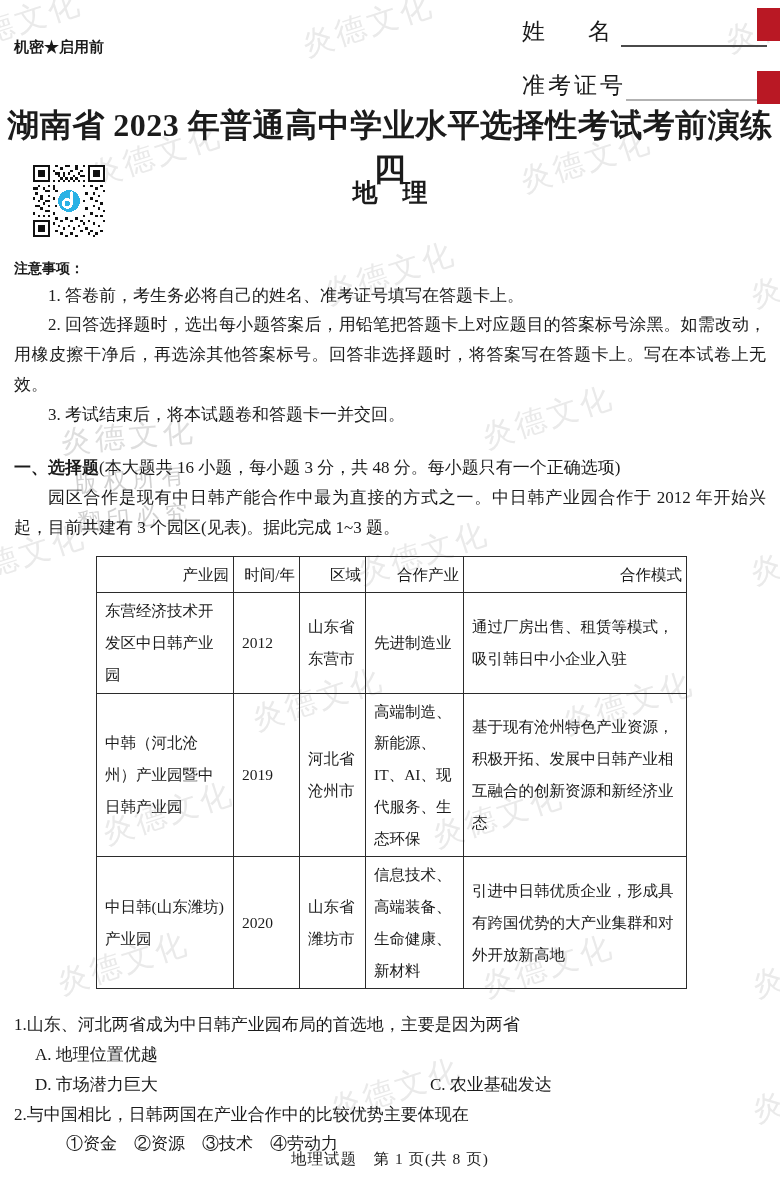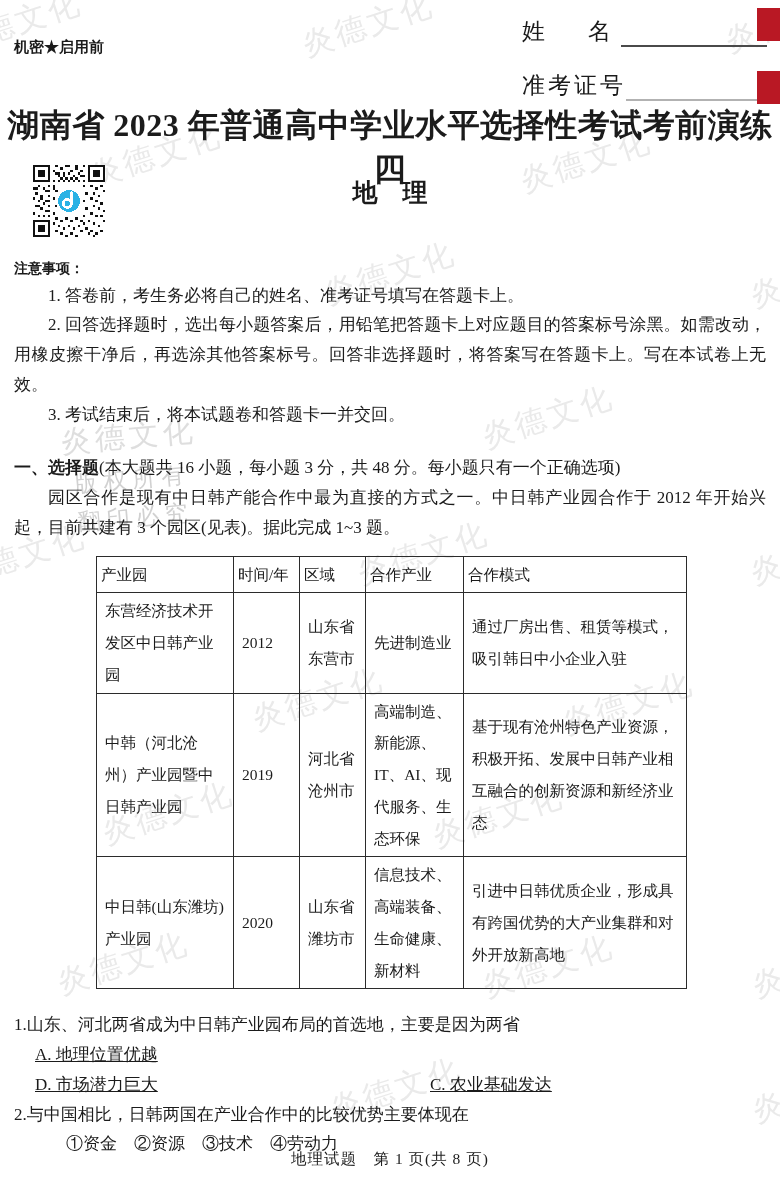--- a/index.html
+++ b/index.html
@@ -37,28 +37,28 @@
   .notice-h{font-family:"Liberation Sans",sans-serif;font-weight:bold;font-size:14px;}
   .content p{margin:0;text-indent:2em;text-align:justify;}
   .sec-head{margin-top:24px;font-size:17px;}
   .sec-head .b{font-family:"Liberation Sans",sans-serif;font-weight:bold;}
   .intro{margin-top:2px;}
   
   table.parks{border-collapse:collapse;margin:13px 0 0 82px;table-layout:fixed;width:590px;
               font-size:15.5px;line-height:2.05;}
   table.parks th,table.parks td{border:1.5px solid #2b2b2b;padding:2px 8px;font-weight:normal;
               vertical-align:middle;}
-  table.parks th{height:28px;text-align:left;padding:2px 4px;}
+  table.parks th{height:28px;text-align:right;padding:2px 4px;}
   td.c{text-align:left;}
   tr.r1 td{height:88px;}
   tr.r2 td{height:128px;}
   tr.r3 td{height:112px;}
   
   .qstem{margin-top:21px;}
-  .optgrid2{display:grid;grid-template-columns:395px auto;padding-left:21px;text-decoration:underline;}
+  .optgrid2{display:grid;grid-template-columns:395px auto;padding-left:21px;}
   .optgrid4{display:grid;grid-template-columns:200px 202px 203px auto;padding-left:21px;}
   .subitems{padding-left:52px;}
   .footer{position:absolute;z-index:1;left:0;bottom:12px;width:100%;text-align:center;
           font-size:15.5px;letter-spacing:1px;}
 </style>
 </head>
 <body>
 
 <div class="page">
 

